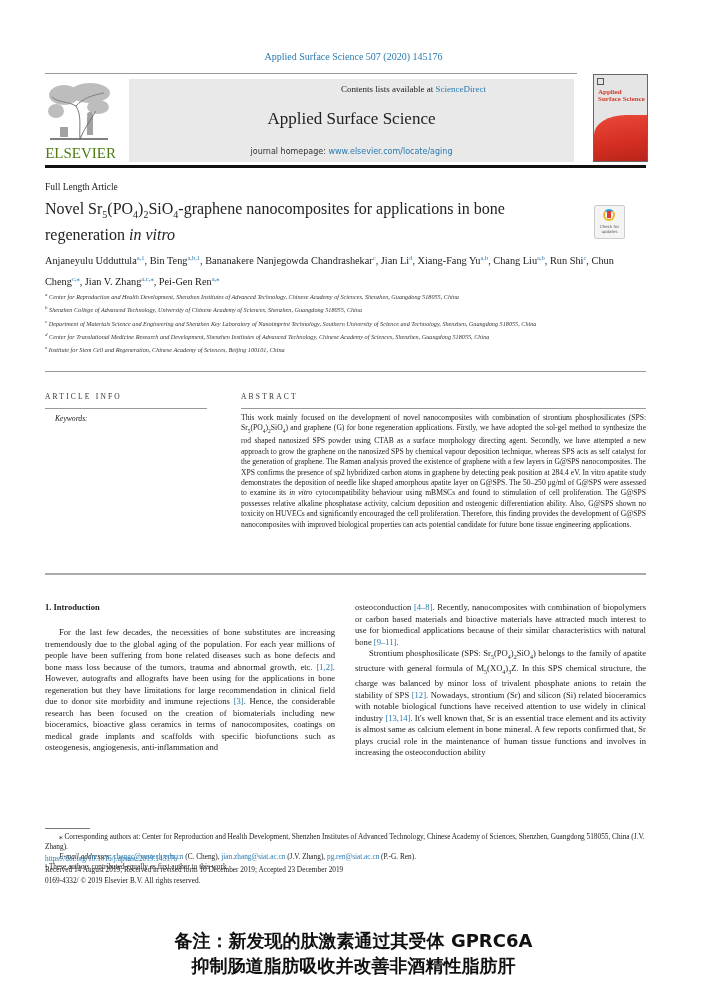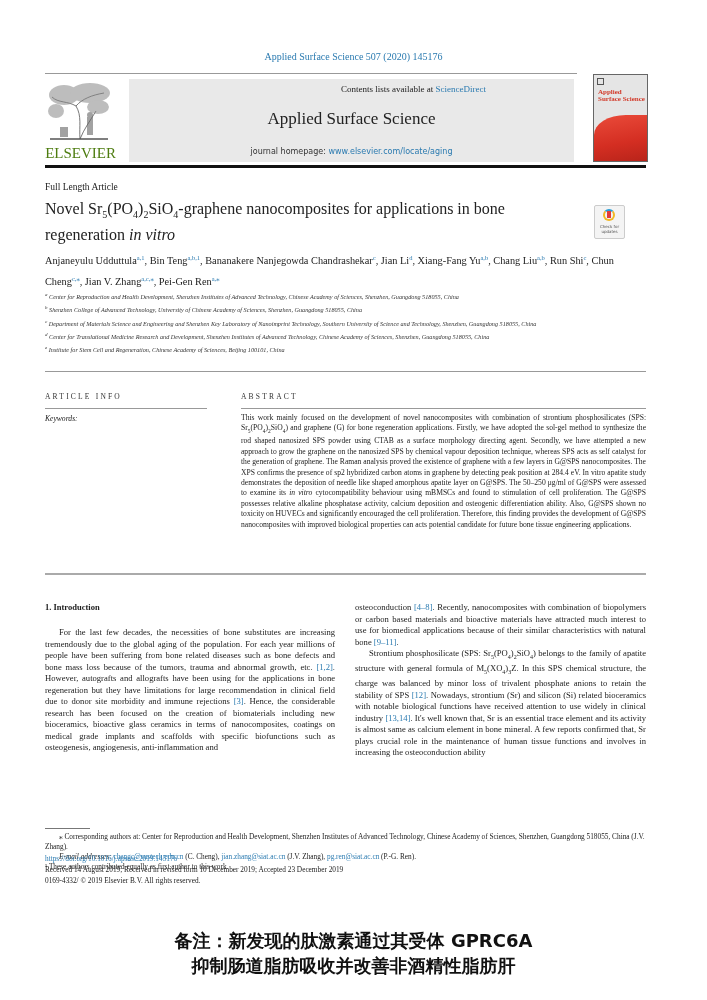--- a/index.html
+++ b/index.html
@@ -40,21 +40,21 @@
   #authors { top: 249px; left: 45px; width: 600px; font-size: 10.3px; line-height: 17px; }
   #authors sup { color: #2a7ab0; font-size: 6.5px; }
   #affils { top: 289px; left: 45px; width: 600px; font-style: italic; font-size: 6.2px; line-height: 11.2px; color: #333; }
   #affils sup { font-size: 5px; }
 
   #hr-info { top: 371px; left: 45px; width: 601px; height: 1px; background: #999; }
   #info-head { top: 392px; left: 45px; font-size: 7.5px; letter-spacing: 2.2px; color: #333; }
   #info-rule { top: 408px; left: 45px; width: 162px; height: 1px; background: #999; }
   #abstract-head { top: 392px; left: 241px; font-size: 7.5px; letter-spacing: 2.2px; color: #333; }
   #abstract-rule { top: 408px; left: 241px; width: 405px; height: 1px; background: #999; }
-  #keywords { top: 414px; left: 45px; font-size: 7.6px; line-height: 10.3px; color: #222; }
+  #keywords { top: 414px; left: 55px; font-size: 7.6px; line-height: 10.3px; color: #222; }
   #keywords .kw-label { font-style: italic; }
   #abstract { top: 413px; left: 241px; width: 405px; font-size: 7.6px; line-height: 10.4px; text-align: justify; color: #222; }
   #abstract sub { font-size: 5.5px; }
 
   #hr-mid { top: 573px; left: 45px; width: 601px; height: 2px; background: #aaa; }
   #intro-head { top: 602px; left: 45px; font-size: 8.5px; font-weight: bold; }
   #col-left { top: 627px; left: 45px; width: 290px; font-size: 8.6px; line-height: 11.5px; text-align: justify; }
   #col-right { top: 602px; left: 355px; width: 291px; font-size: 8.6px; line-height: 11.5px; text-align: justify; }
   .indent { text-indent: 14px; }
   #col-right sub { font-size: 6px; }

